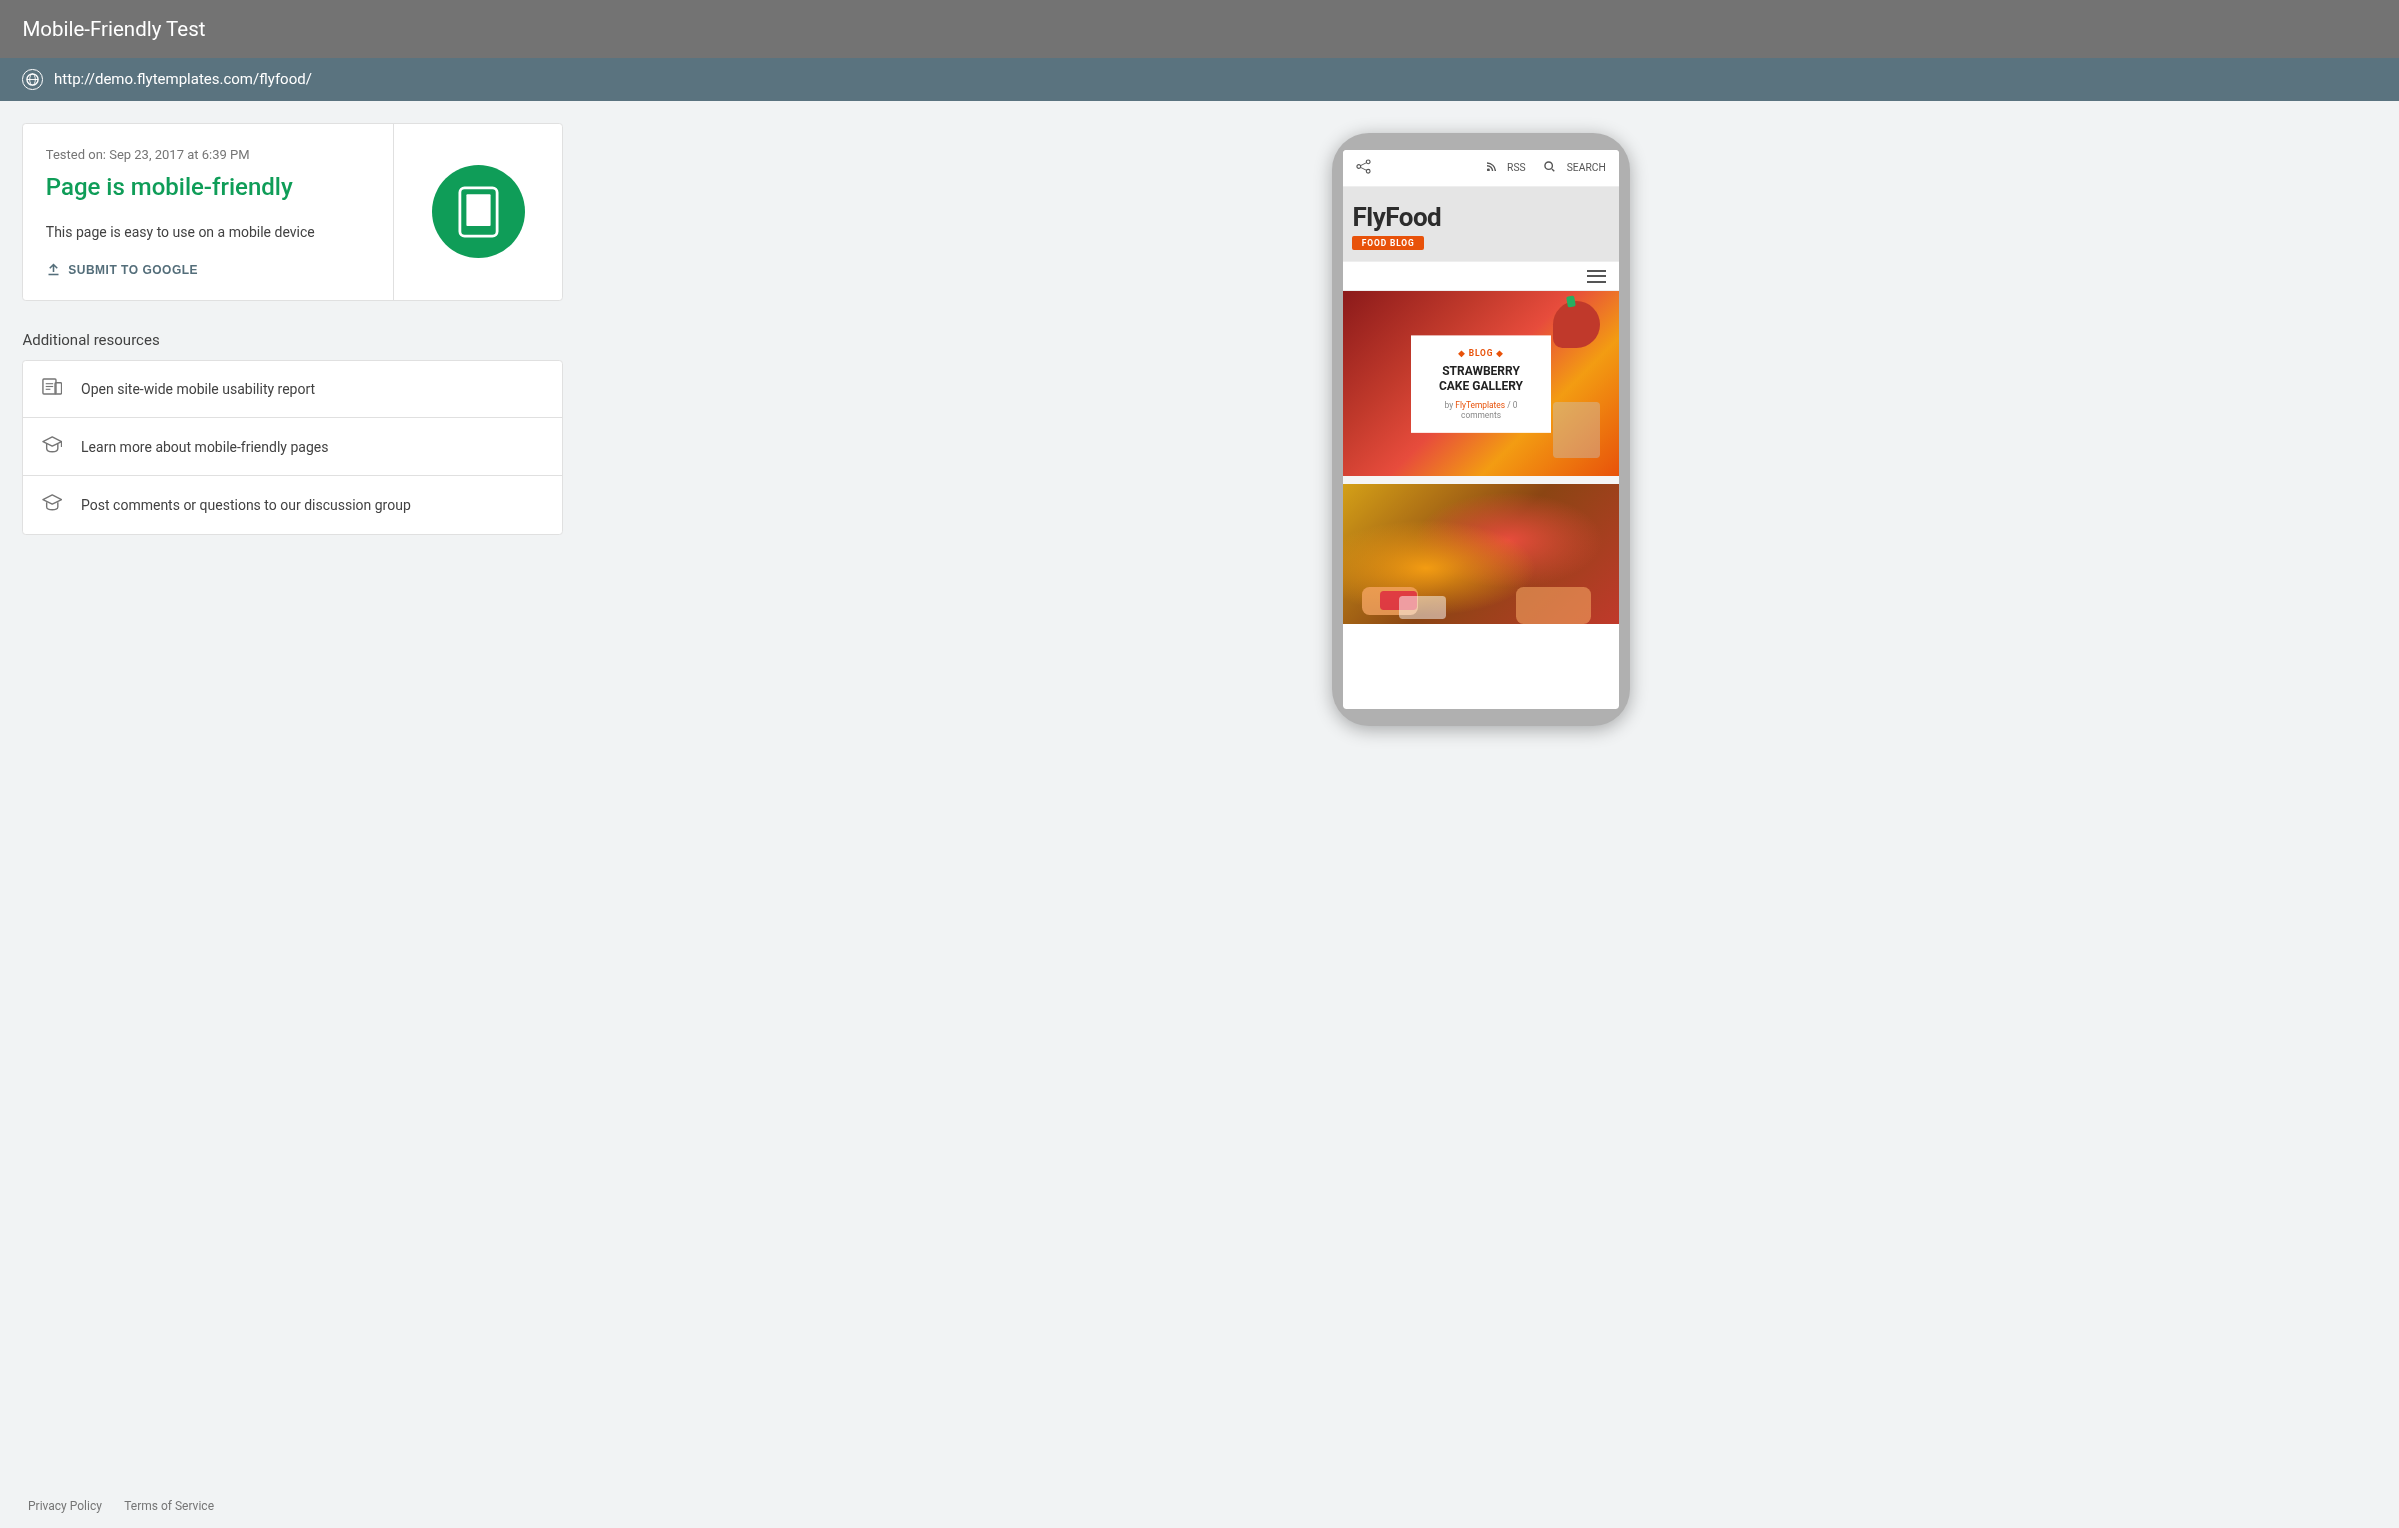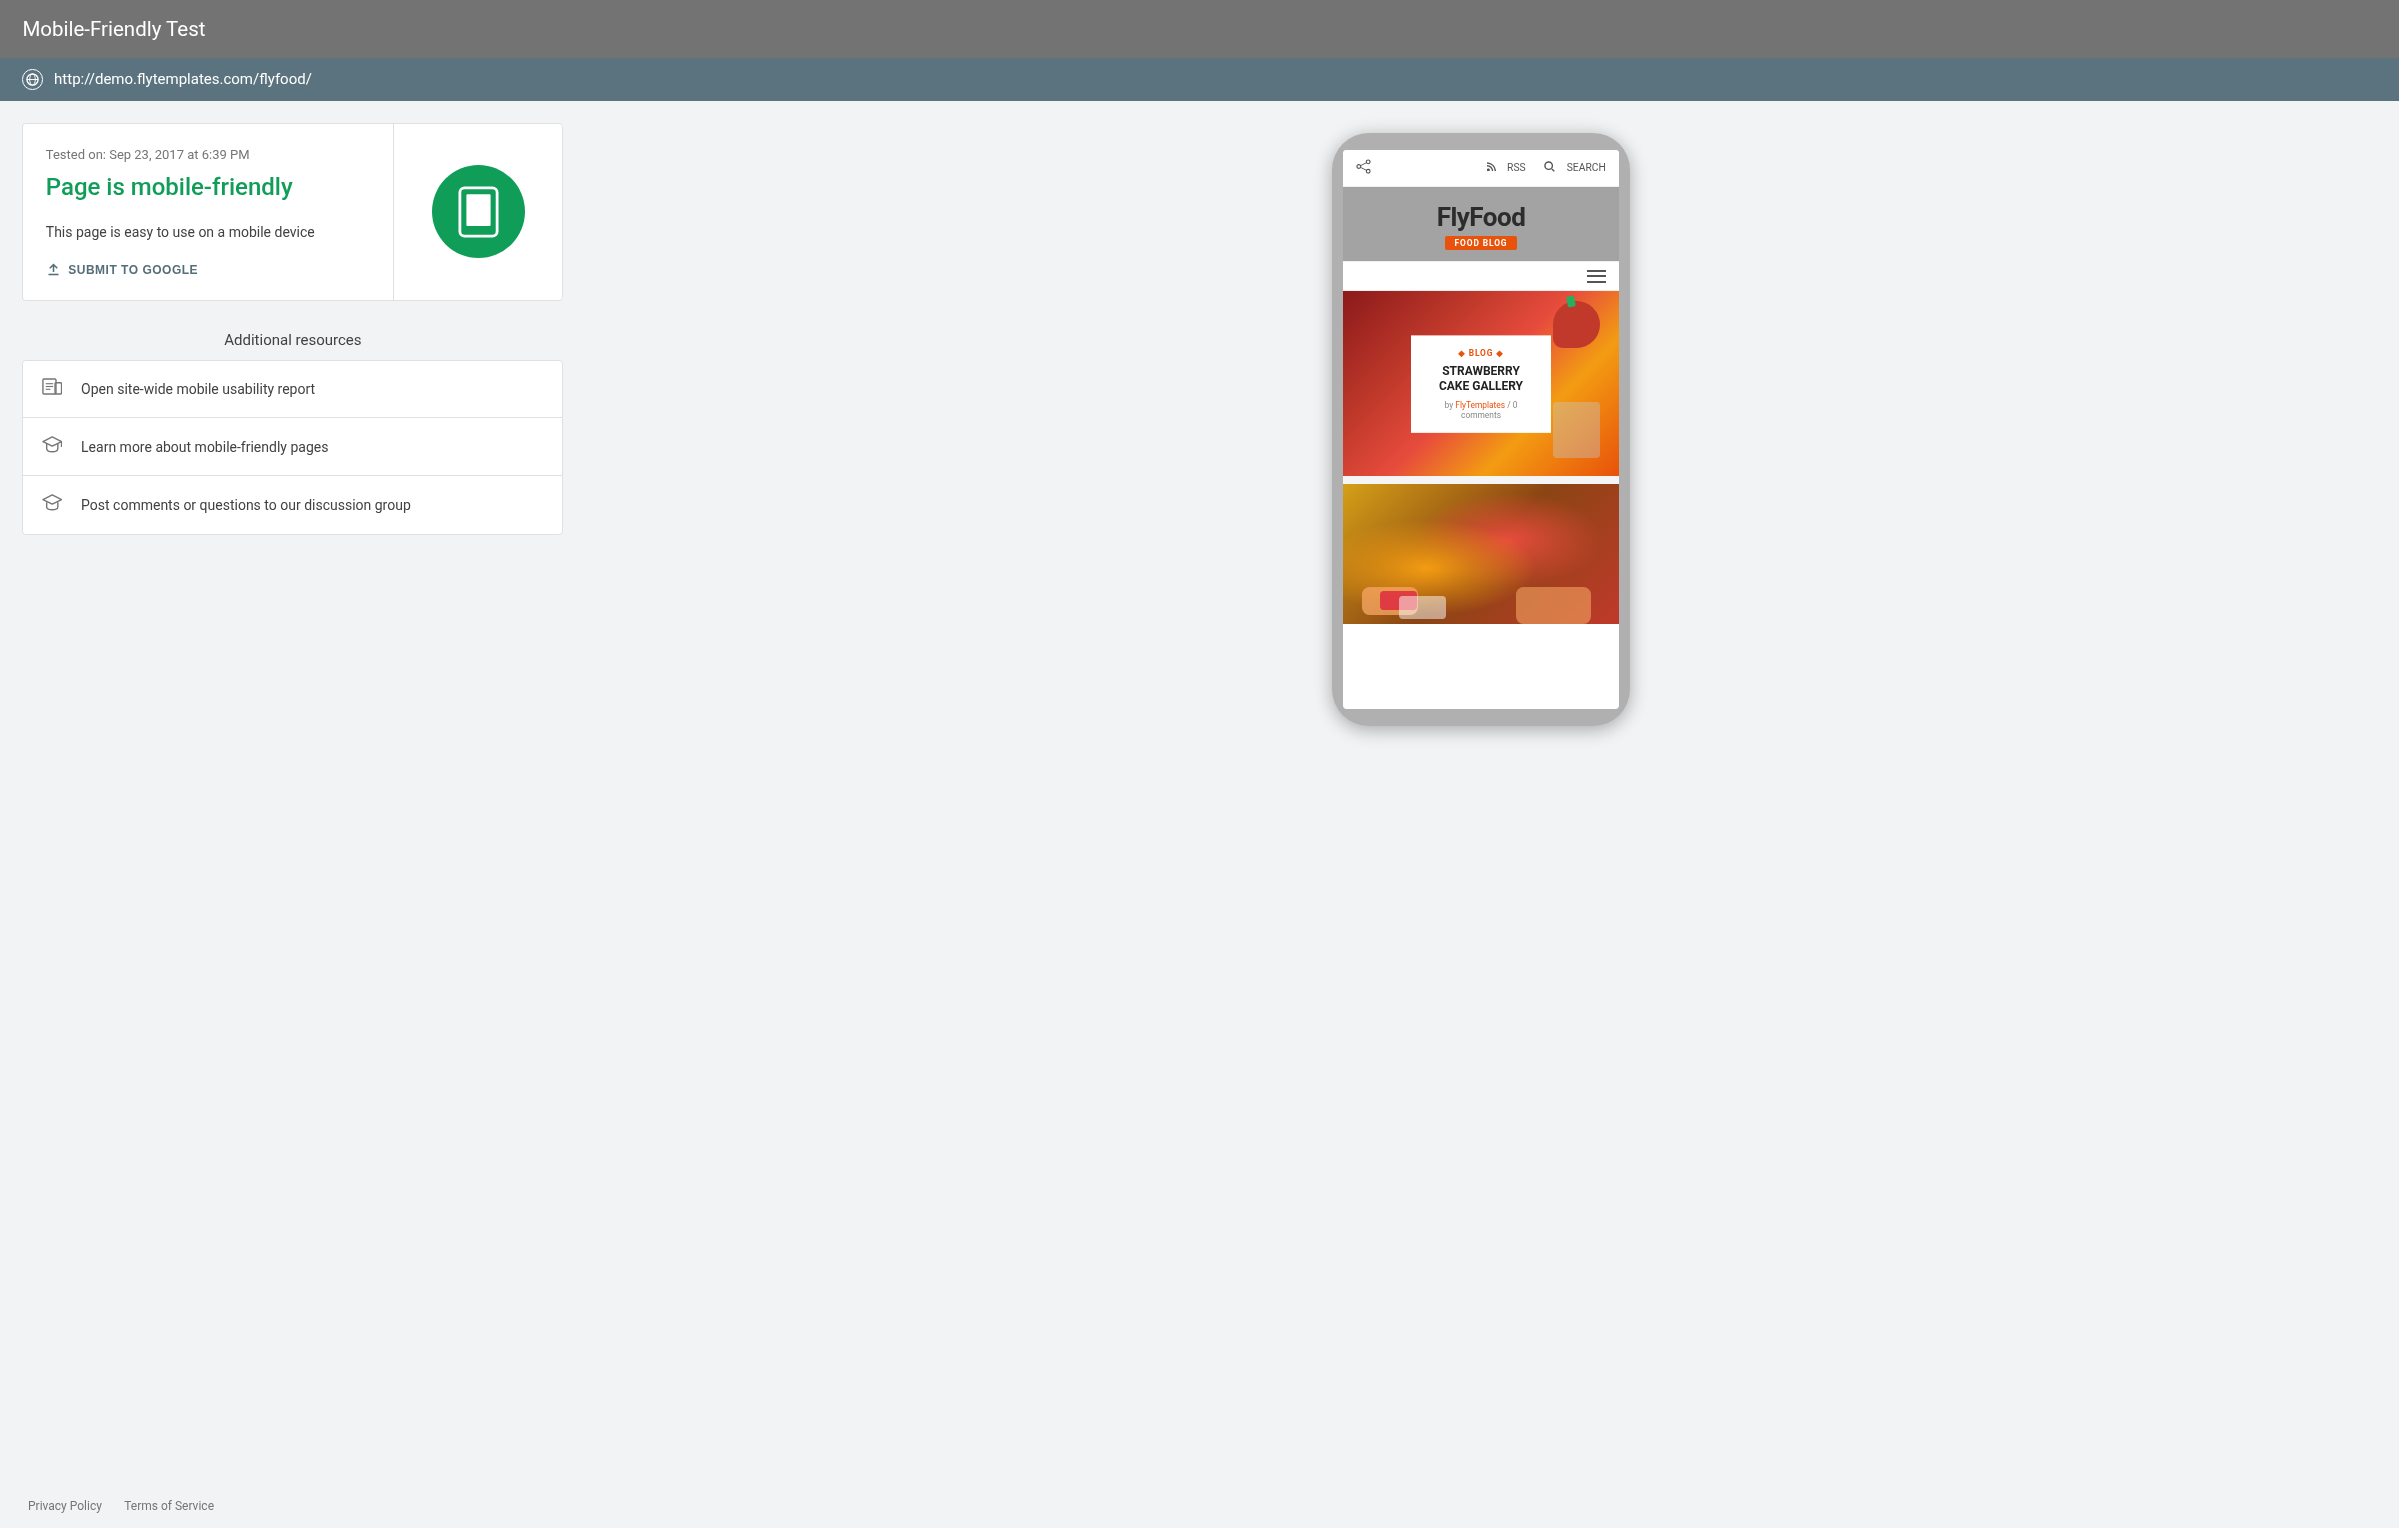--- a/index.html
+++ b/index.html
@@ -109,21 +109,20 @@
       background: #0f9d58;
       border-radius: 50%;
       display: flex;
       align-items: center;
       justify-content: center;
     }
 
     
     .additional-resources {
       margin-bottom: 15px;
-      text-align: center;
     }
     .additional-resources h3 {
       font-size: 15px;
       color: #424242;
       font-weight: 400;
       margin-bottom: 11.2px;
     }
     .resources-list {
       background: white;
       border: 0.9px solid #e0e0e0;
@@ -195,22 +194,22 @@
     .site-header-icons {
       display: flex;
       gap: 11.2px;
       align-items: center;
       font-size: 10.3px;
       color: #555;
     }
     .share-icon { font-size: 12px; color: #555; }
 
     .site-logo-area {
-      background: #a3a3a3;
-      text-align: center;
+      background: #e5e5e5;
+      text-align: left;
       padding: 15px 9.3px 11.2px;
       border-bottom: 0.9px solid #eee;
     }
     .site-logo-name {
       font-size: 26px;
       font-weight: bold;
       color: #2c2c2c;
       letter-spacing: -0.5px;
     }
     .site-logo-sub {

